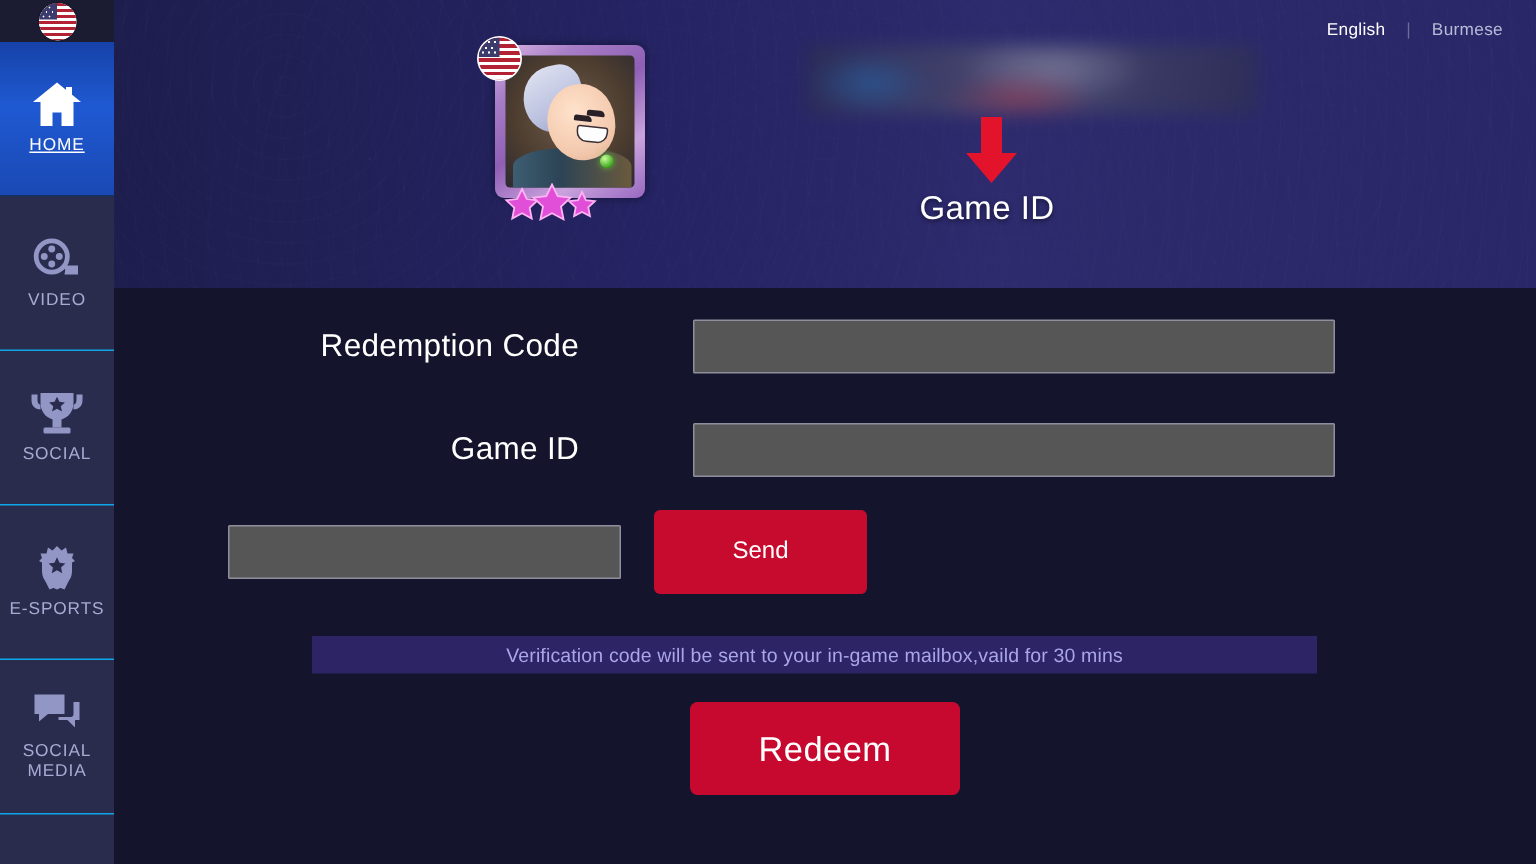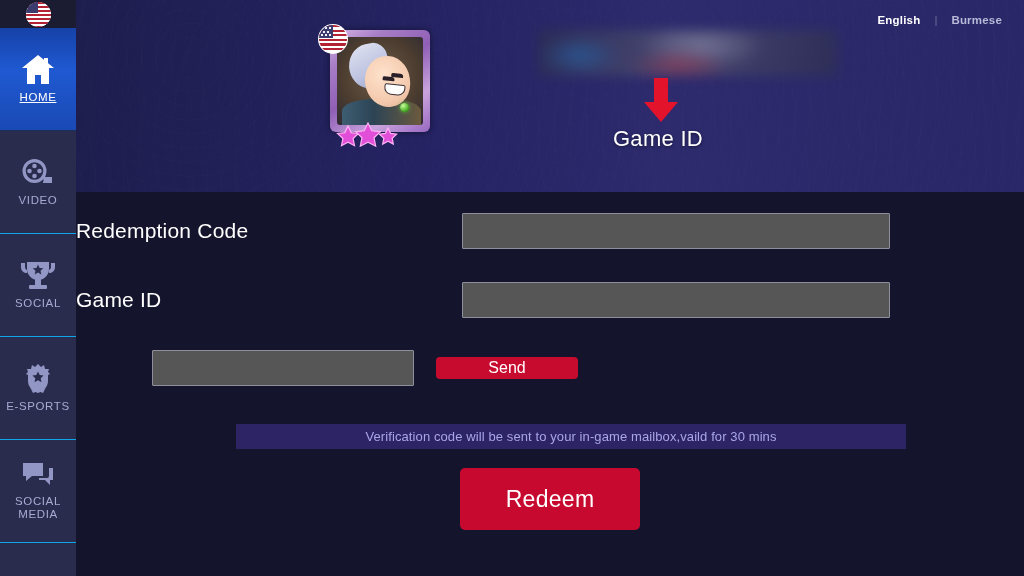--- a/index.html
+++ b/index.html
@@ -105,23 +105,23 @@
       repeating-radial-gradient(circle at 85% 65%, transparent 0 7px, rgba(255,255,255,.015) 7px 8px, transparent 8px 16px),
       repeating-radial-gradient(circle at 50% 95%, transparent 0 6px, rgba(255,255,255,.014) 6px 7px, transparent 7px 14px);
   }
   .lang-bar {
     position: absolute; right: 22px; top: 14px;
     display: flex; align-items: center; gap: 14px;
     font-size: 11.5px;
     z-index: 5;
   }
   .lang-bar .lang {
-    color: #b9b9d8; cursor: pointer; letter-spacing: .2px; font-weight: bold;
-  }
-  .lang-bar .lang.active { color: #ffffff; font-weight: bold; padding-left: 32px; }
+    color: #b9b9d8; cursor: pointer; letter-spacing: .2px;
+  }
+  .lang-bar .lang.active { color: #ffffff; font-weight: normal; padding-left: 32px; }
   .lang-bar .sep { color: #6d6e95; }
 
   
   .avatar-wrap {
     position: absolute; left: 242px; top: 24px;
     width: 124px; height: 126px;
   }
   .avatar-frame {
     position: absolute; left: 12px; top: 6px;
     width: 100px; height: 102px;
@@ -254,21 +254,21 @@
     background: #14142c;
   }
   .form-row {
     position: absolute;
     left: 0; width: 948px;
     height: 38px;
     display: flex; align-items: center;
   }
   .form-label {
     width: 310px;
-    text-align: left;
+    text-align: right;
     padding-right: 0px;
     color: #ffffff;
     font-size: 21px;
     letter-spacing: .2px;
     white-space: nowrap;
   }
   .text-input {
     margin-left: 76px;
     height: 36px;
     background: #565656;
@@ -279,32 +279,32 @@
     color: #ffffff;
     font-family: "Liberation Sans", sans-serif;
     font-size: 15px;
     padding: 0 8px;
   }
   .text-input.wide { width: 428px; }
   .text-input.short { width: 262px; }
 
   .send-btn {
     margin-left: 22px;
-    width: 142px; height: 22px;
+    width: 142px; height: 56px;
     background: #c60b2e;
     border: none; border-radius: 4px;
     color: #ffffff;
     font-family: "Liberation Sans", sans-serif;
     font-size: 16px;
     cursor: pointer;
   }
 
   .notice-bar {
     position: absolute;
-    left: 160px; top: 232px;
+    left: 132px; top: 232px;
     width: 670px; height: 25px;
     background: #2d2466;
     display: flex; align-items: center; justify-content: center;
     color: #a9a6e8;
     font-size: 13px;
     letter-spacing: .1px;
   }
 
   .redeem-wrap {
     position: absolute; left: 0; top: 276px;

